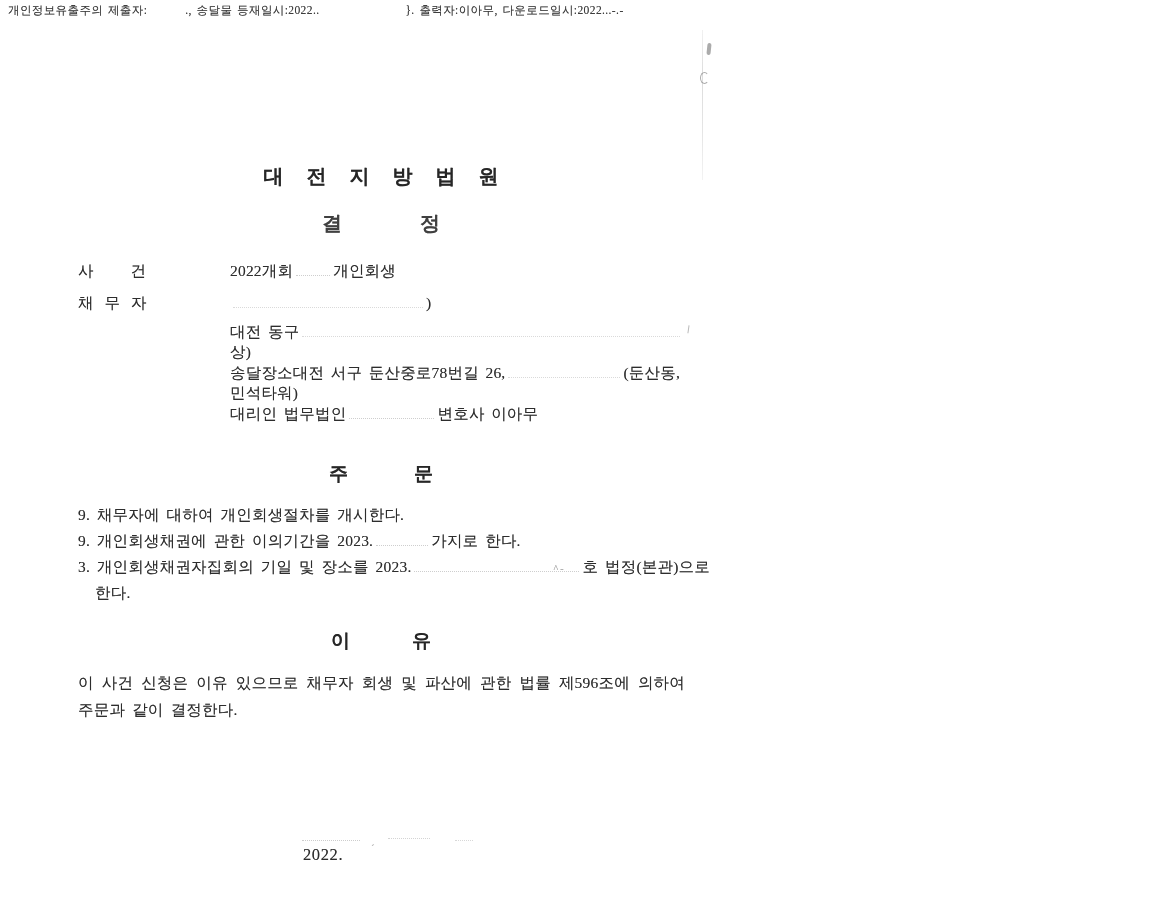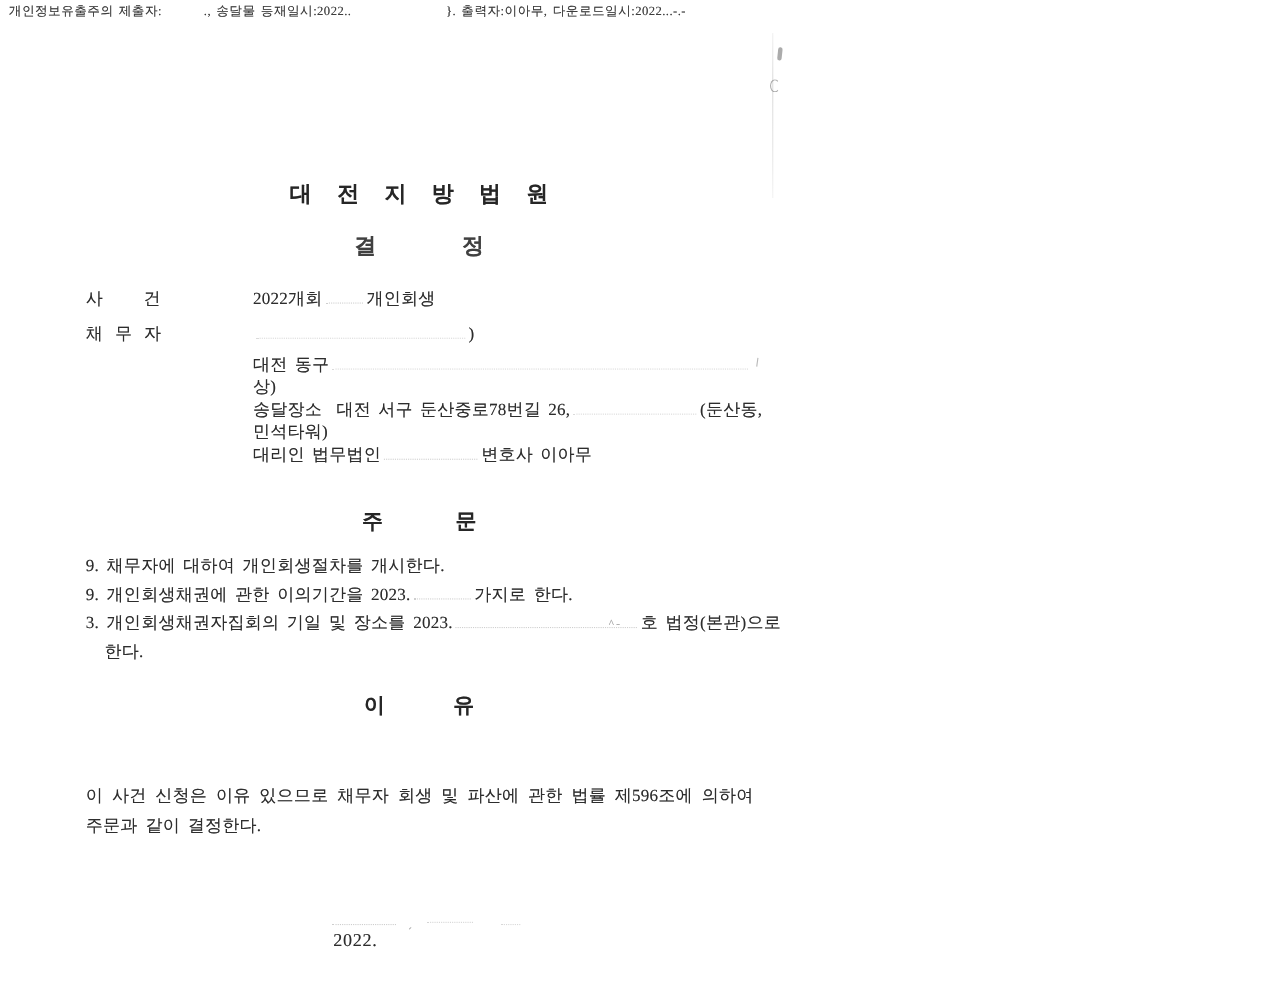--- a/index.html
+++ b/index.html
@@ -38,37 +38,37 @@
   .h-reason{top:628px;font-size:19px;font-weight:700;letter-spacing:62px;text-indent:62px;color:#262626;}
 
   
   .row{position:absolute;left:78px;font-size:15.5px;white-space:nowrap;letter-spacing:.2px;word-spacing:2.5px;}
   .row-case{top:261px;} .row-debtor{top:293px;}
   .lab{display:inline-block;width:152px;white-space:nowrap;}
   .lab2{letter-spacing:37px;} .lab3{letter-spacing:11px;}
 
   .addr{position:absolute;left:230px;top:322px;font-size:15.5px;line-height:20.4px;
     white-space:nowrap;letter-spacing:.2px;word-spacing:2.5px;}
-  .svc-label{margin-right:13px;}
+  .svc-label{}
 
   
   .redact{display:inline-block;height:12px;vertical-align:baseline;
     border-bottom:1px dotted #c9c9c9;opacity:.9;position:relative;margin:0 3px;}
   .redact.faint{border-bottom-style:dotted;border-bottom-color:#d6d6d6;}
   .residue{position:absolute;right:14px;top:-3px;color:#a9a9a9;font-size:10px;letter-spacing:2px;}
 
   
   .olist{position:absolute;left:78px;top:502px;font-size:15.5px;line-height:26px;
     white-space:nowrap;letter-spacing:.2px;word-spacing:2.8px;}
   .olist .cont{text-indent:17px;}
 
   
   .reason{position:absolute;left:78px;top:670px;width:607px;font-size:15.5px;
     line-height:26.5px;letter-spacing:.2px;word-spacing:3px;}
-  .jline{text-align:justify;text-align-last:justify;margin-top:41px;}
+  .jline{text-align:justify;text-align-last:justify;}
 
   
   .dateline{position:absolute;left:303px;top:845px;font-size:16.5px;letter-spacing:.6px;}
   .d-r1{position:absolute;left:302px;top:840px;width:58px;border-top:1px dotted #cdcdcd;height:0;}
   .d-r2{position:absolute;left:388px;top:838px;width:42px;border-top:1px dotted #d4d4d4;height:0;}
   .d-r3{position:absolute;left:455px;top:840px;width:18px;border-top:1px dotted #d8d8d8;height:0;}
   .d-mark{position:absolute;left:371px;top:842px;color:#9a9a9a;font-size:11px;}
 </style>
 </head>
 <body>

